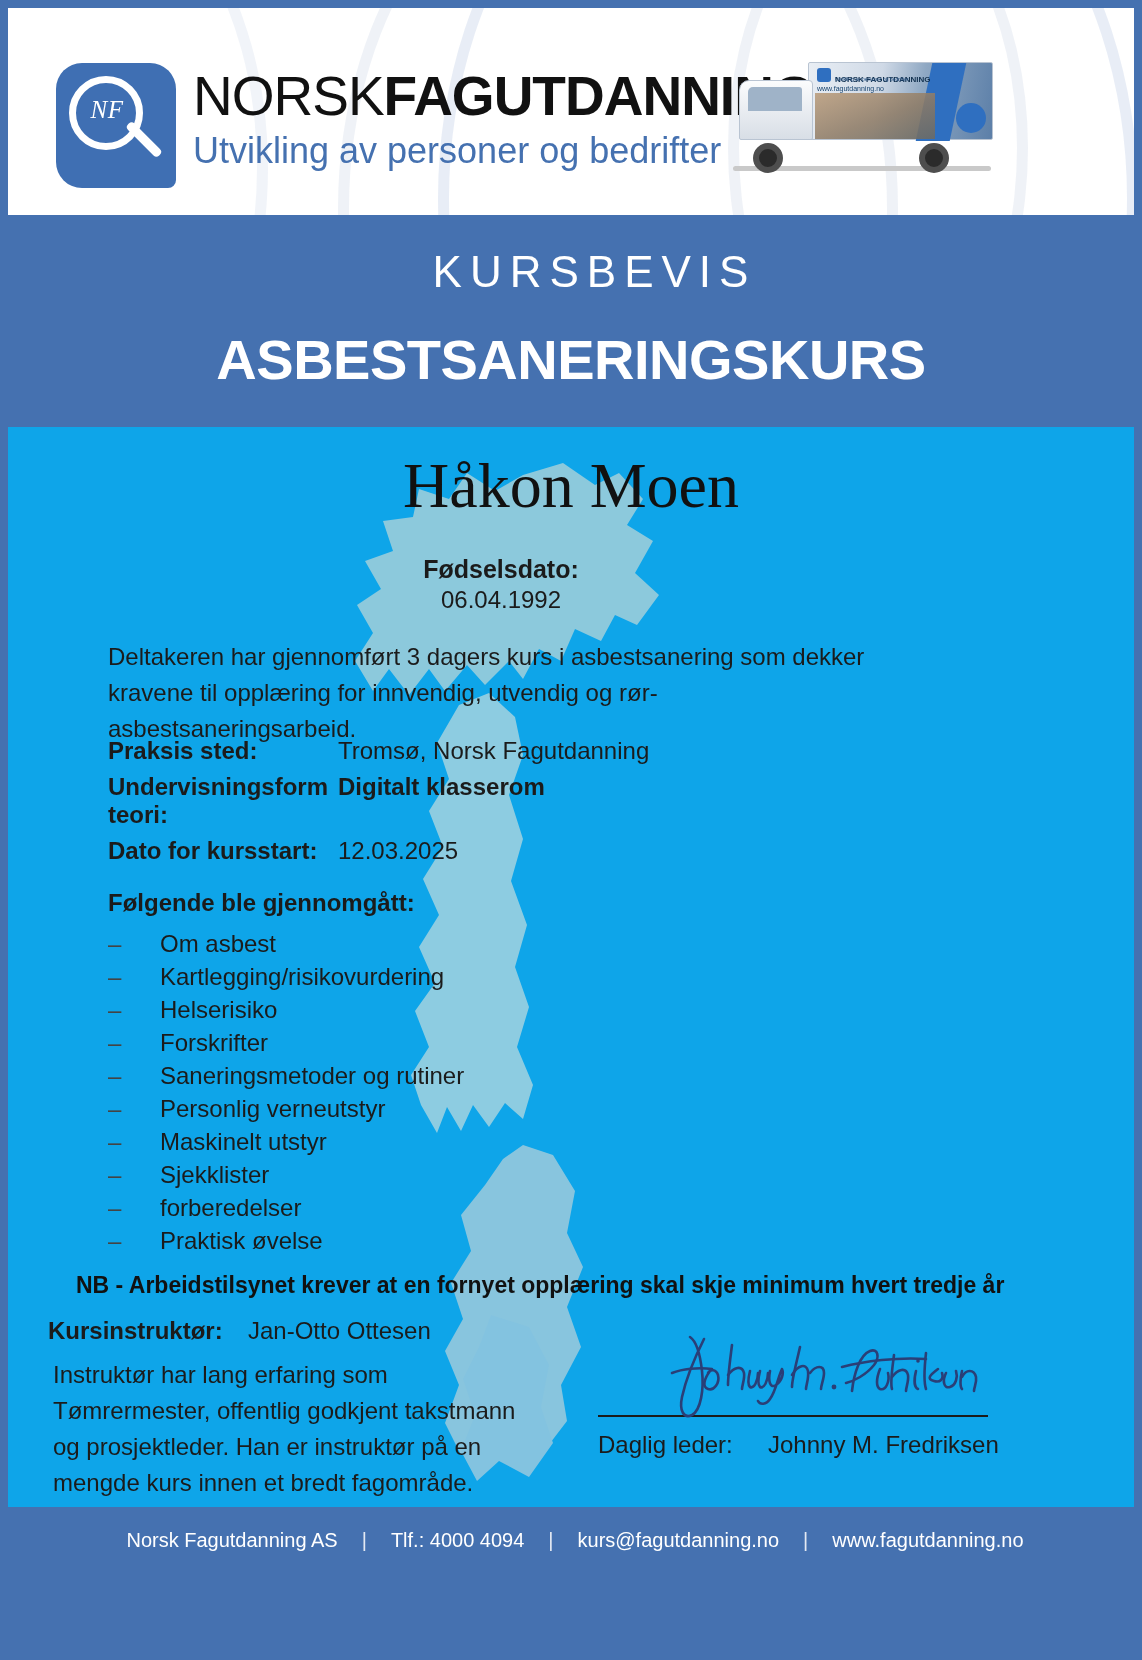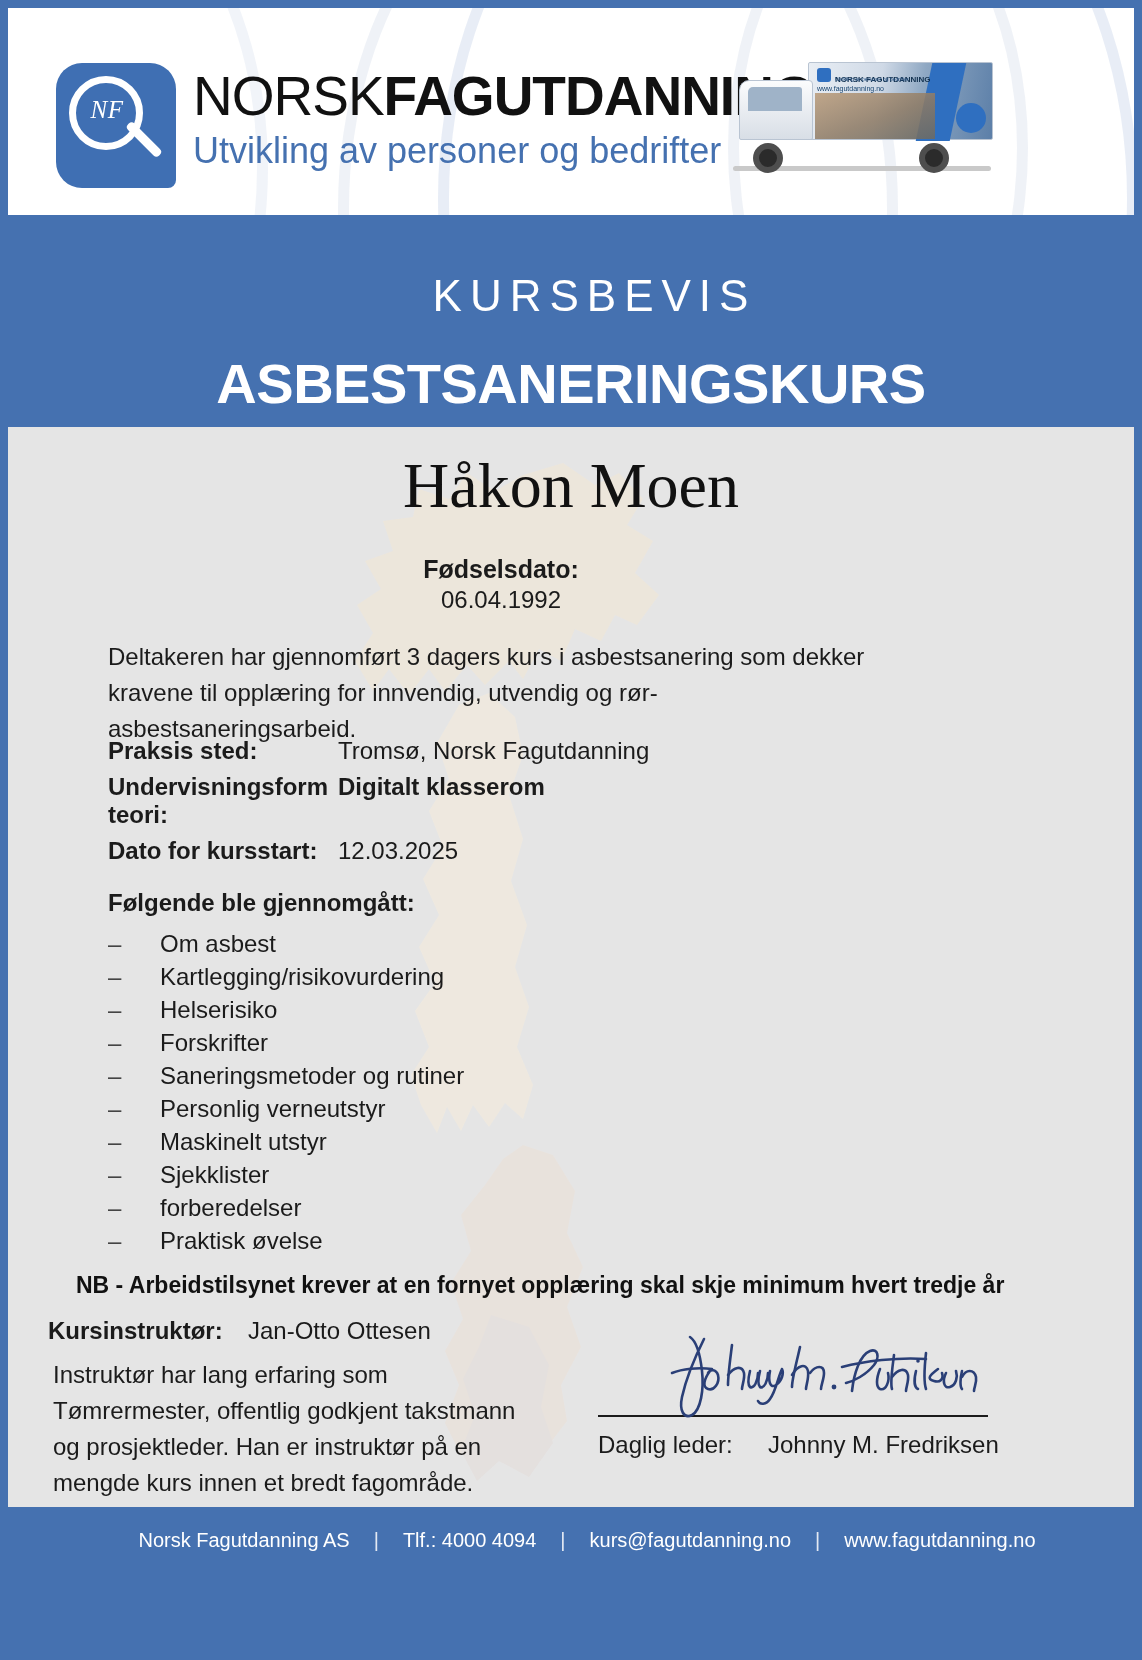--- a/index.html
+++ b/index.html
@@ -147,41 +147,41 @@
 
   
   .title-band {
     position: absolute;
     left: 0; top: 215px;
     width: 1142px; height: 212px;
     background: #4571b0;
     text-align: center;
   }
   .kursbevis {
-    margin-top: 56px;
+    margin-top: 32px;
     color: #ffffff;
     font-size: 44px;
     letter-spacing: 8px;
     font-weight: 400;
     padding-left: 47px;
   }
   .course-title {
     margin-top: 30px;
     color: #ffffff;
     font-size: 56px;
     font-weight: 800;
     letter-spacing: -0.5px;
   }
 
   
   .body-card {
     position: absolute;
     left: 8px; top: 427px;
     width: 1126px; height: 1080px;
-    background: #e5e5e5;
+    background: #0ea5e9;
     overflow: hidden;
   }
   
   .map-wm {
     position: absolute;
     left: 215px; top: 28px;
     width: 560px; height: 1040px;
     opacity: .55;
     pointer-events: none;
   }
@@ -251,21 +251,21 @@
   .sign-caption {
     margin-top: 14px; display: flex; align-items: baseline;
     font-size: 24px; color:#1b1b1b;
   }
   .sign-caption .slabel { width: 170px; flex:none; }
   .sign-caption .sname { font-weight: 400; }
 
   
   .footer {
     position: absolute;
-    left: 16px; top: 1515px;
+    left: 4px; top: 1515px;
     width: 987px; height: 145px;
     background: #4571b0;
     color: #ffffff;
   }
   .footer-inner {
     position: absolute; left: 0; top: 14px; width: 1142px;
     display: flex; justify-content: center; align-items: center;
     font-size: 20px;
   }
   .footer-inner .sep { margin: 0 24px; opacity: .85; }

